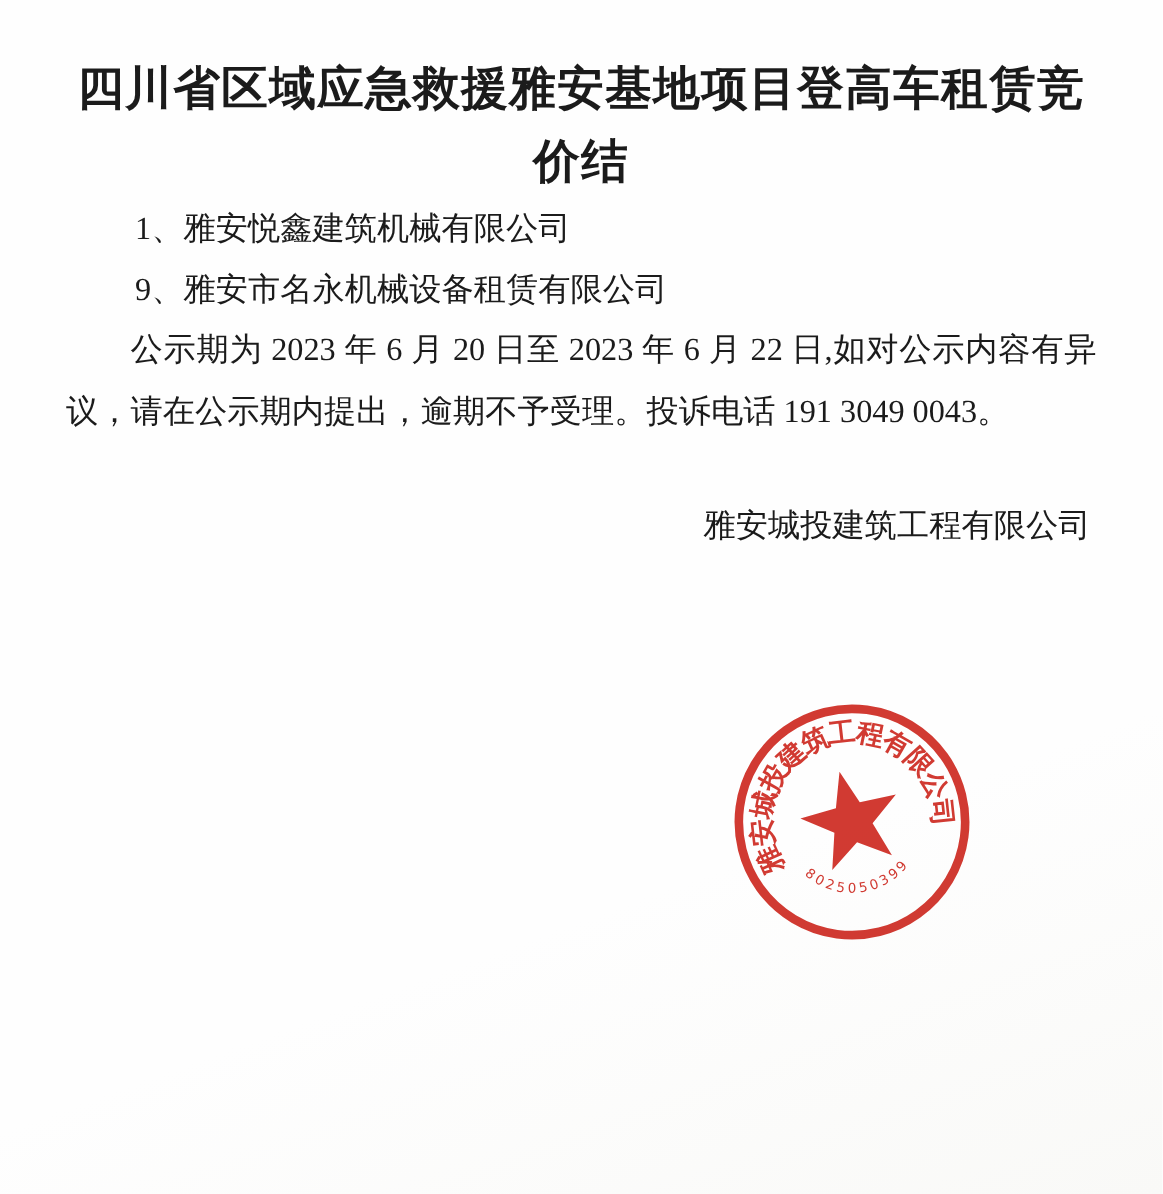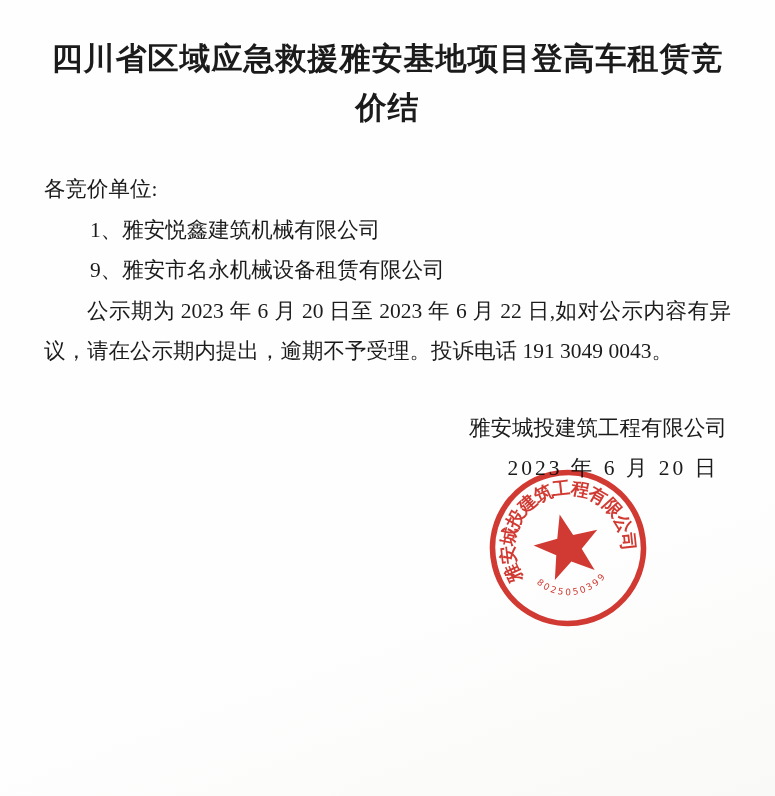--- a/index.html
+++ b/index.html
@@ -58,33 +58,31 @@
 </head>
 <body>
 
 <div class="page">
 
   <h1 class="doc-title">
     <div>四川省区域应急救援雅安基地项目登高车租赁竞价结</div>
   </h1>
 
   <div class="doc-body">
-    <div class="salutation">各竞价单位:</div>
 
 
     <ul class="candidate-list">
       <li>1、雅安悦鑫建筑机械有限公司</li>
       <li>9、雅安市名永机械设备租赁有限公司</li>
     </ul>
 
     <div class="para">公示期为 2023 年 6 月 20 日至 2023 年 6 月 22 日,如对公示内容有异议，请在公示期内提出，逾期不予受理。投诉电话 191 3049 0043。</div>
 
     <div class="signature">
       <div class="sig-company">雅安城投建筑工程有限公司</div>
-      <div class="sig-date">2023 年 6 月 20 日</div>
     </div>
   </div>
 
   <div class="stamp">
     <svg viewBox="0 0 200 200" xmlns="http://www.w3.org/2000/svg">
       <circle cx="100" cy="100" r="92" fill="none" stroke="#cf2b22" stroke-width="7"></circle>
       <defs>
         <path id="seal-name-arc" d="M 38,123 A 66,66 0 1 1 162,123" fill="none"></path>
         <path id="seal-serial-arc" d="M 50,129 A 58,58 0 0 0 150,129" fill="none"></path>
       </defs>

